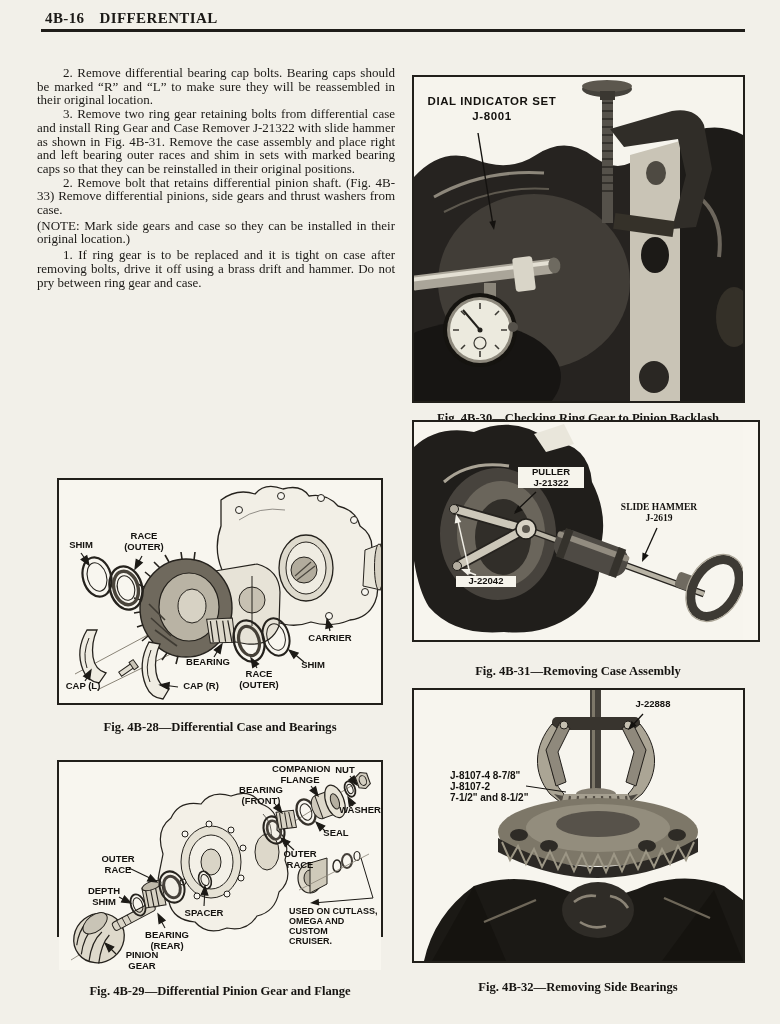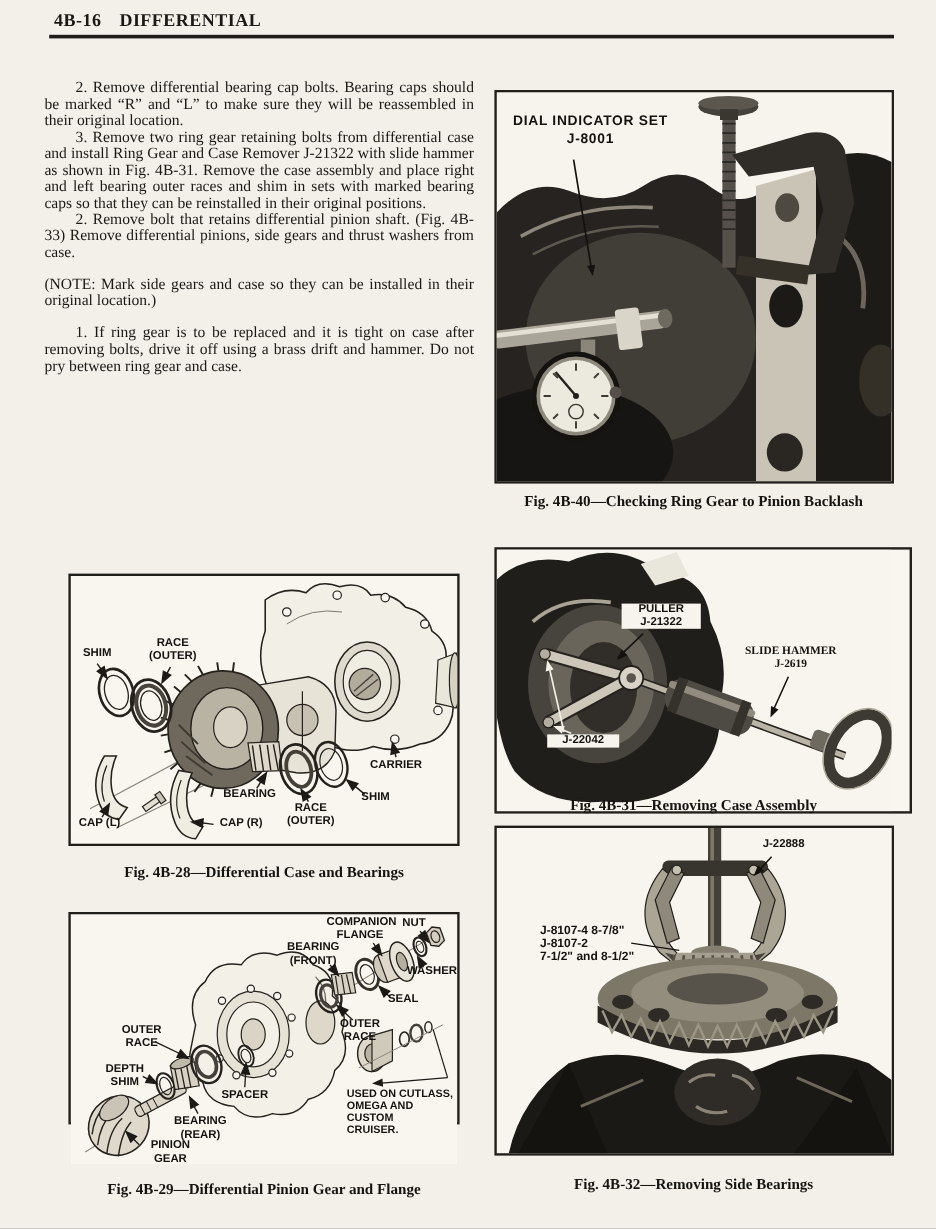--- a/index.html
+++ b/index.html
@@ -7,21 +7,21 @@
         font-family:"Liberation Serif",serif;color:#1b1916;}
   
   .hdr{position:absolute;left:45px;top:10px;font-size:15px;font-weight:bold;letter-spacing:.4px;}
   .hdr .code{margin-right:15px;}
   .rule{position:absolute;left:41px;top:29px;width:704px;height:3px;background:#1f1d19;}
   
   .tc{position:absolute;left:37px;top:60px;width:358px;font-size:13px;line-height:13.7px;
       text-align:justify;padding-top:6px;}
   .tc p{margin:0;text-indent:26px;}
   .tc p.noind{text-indent:0;}
-  .tc .sp{margin-top:13px;}
+  .tc .sp{margin-top:2px;}
   .tc h3{margin:28px 0 3px 0;font-size:13.4px;}
   
   .figbox{position:absolute;background:#f8f6ef;border:2px solid #211f1a;box-sizing:border-box;}
   .figbox svg{display:block;}
   .figcap{position:absolute;font-weight:bold;font-size:12.6px;text-align:center;color:#161411;}
   .flabel{position:absolute;font-family:"Liberation Sans",sans-serif;font-weight:700;
           font-size:9.5px;line-height:1.12;color:#14120f;white-space:pre-line;text-align:center;}
   .flabel.lg{font-size:11.5px;letter-spacing:.6px;line-height:1.3;}
   .flabel.md{font-size:10px;}
   .flabel.left{text-align:left;}
@@ -85,23 +85,23 @@
       <line x1="66" y1="253" x2="49" y2="233" stroke="#23211c" stroke-width="2"></line>
       <circle cx="66" cy="253" r="2.5" fill="#23211c"></circle>
       <circle cx="99" cy="250" r="5" fill="#55514a"></circle>
 
       <line x1="64" y1="56" x2="79" y2="148" stroke="#14120f" stroke-width="1.4"></line>
       <polygon points="0,0 -9,-3.4 -9,3.4" transform="translate(80,153) rotate(81)" fill="#14120f"></polygon>
     </svg>
     <div class="flabel lg" style="left:12px;top:17px;width:132px;">DIAL INDICATOR SET
 J-8001</div>
   </figure>
-  <div class="figcap" style="left:404px;top:411px;width:348px;">Fig. 4B-40—Checking Ring Gear to Pinion Backlash</div>
-
-  <figure class="figbox" style="left:412px;top:456px;width:348px;height:222px;margin:0;">
+  <div class="figcap" style="left:404px;top:411px;width:348px;">Fig. 4B-30—Checking Ring Gear to Pinion Backlash</div>
+
+  <figure class="figbox" style="left:412px;top:420px;width:348px;height:222px;margin:0;">
     <svg viewBox="0 0 329 218" width="329" height="218">
       <rect width="329" height="218" fill="#f7f5ee"></rect>
       <path d="M-5,30 Q20,2 60,10 Q100,-8 135,18 Q175,22 178,60 Q196,95 185,130 Q190,170 160,192 Q130,214 90,210 Q40,214 15,185 Q-8,150 -5,30 Z" fill="#201e1b"></path>
       <path d="M120,12 L150,2 L160,22 L132,30 Z" fill="#e9e6db"></path>
       <ellipse cx="84" cy="112" rx="58" ry="66" fill="#47433d"></ellipse>
       <ellipse cx="87" cy="112" rx="44" ry="53" fill="#6a655b"></ellipse>
       <ellipse cx="89" cy="115" rx="28" ry="38" fill="#312e29"></ellipse>
       <path d="M30,60 Q55,38 95,44" stroke="#a9a395" stroke-width="3" fill="none"></path>
 
       <line x1="111" y1="107" x2="40" y2="87" stroke="#26231f" stroke-width="11"></line>

